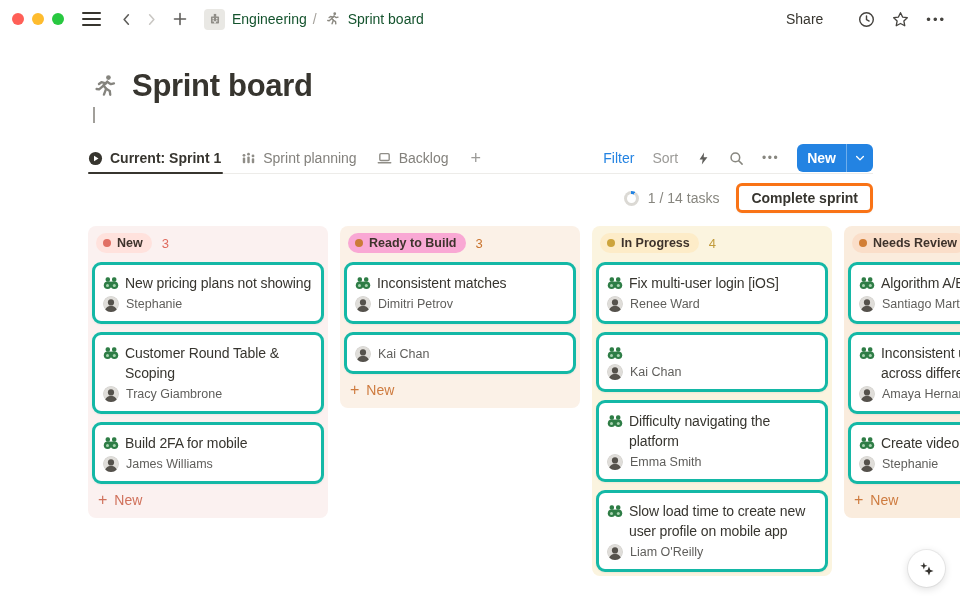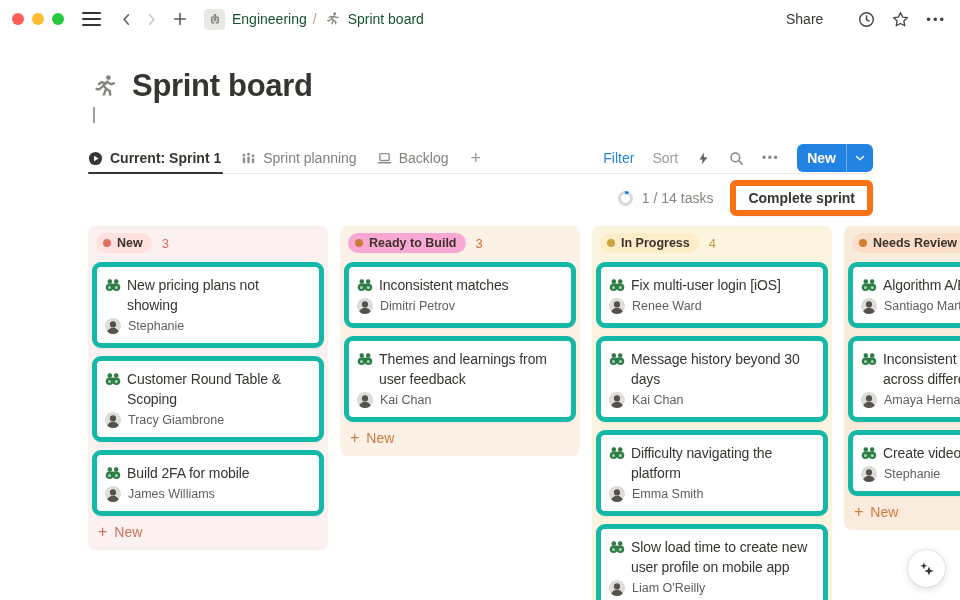--- a/index.html
+++ b/index.html
@@ -51,33 +51,33 @@
   .new-btn-caret{display:flex;align-items:center;padding:0 7px;}
 
   
   .sprint-row{position:absolute;left:88px;top:183px;width:785px;height:30px;
     display:flex;align-items:center;justify-content:flex-end;gap:9px;}
   .ring{width:15px;height:15px;border-radius:50%;position:relative;
     background:conic-gradient(#2383E2 0deg 28deg,#DBD9D4 28deg 360deg);}
   .ring::after{content:'';position:absolute;inset:3px;background:#fff;border-radius:50%;}
   .progress-text{font-size:14px;color:#87867F;margin-right:8px;}
   .complete-btn{font-size:14px;font-weight:700;color:#37352F;background:#fff;
-    border:6px solid #f97316;border-radius:6px;padding:4px 12px;box-shadow:0 1px 2px rgba(0,0,0,0.04);cursor:pointer;}
+    border:3px solid #f97316;border-radius:6px;padding:4px 12px;box-shadow:0 1px 2px rgba(0,0,0,0.04);cursor:pointer;}
 
   
   .board{position:absolute;left:88px;top:226px;width:872px;height:374px;overflow:hidden;
     display:flex;gap:12px;align-items:flex-start;}
   .column{width:240px;flex:none;border-radius:8px;padding:6px 4px 4px 4px;box-sizing:border-box;}
   .col-header{display:flex;align-items:center;gap:10px;padding:1px 4px 9px 4px;cursor:pointer;}
   .pill{display:inline-flex;align-items:center;gap:6px;height:20px;padding:0 9px 0 7px;border-radius:10px;
     font-size:12.5px;font-weight:600;color:#3E332C;white-space:nowrap;}
   .dot{width:8px;height:8px;border-radius:50%;flex:none;}
   .count{font-size:13px;}
   .cards{display:flex;flex-direction:column;gap:8px;}
-  .card{background:#fff;border:5px solid #14b8a6;border-radius:9px;
+  .card{background:#fff;border:3px solid #14b8a6;border-radius:9px;
     box-shadow:0 1px 2px rgba(15,15,15,0.05);padding:8px 8px 9px 8px;cursor:pointer;}
   .card-title{display:flex;gap:6px;align-items:flex-start;font-size:14px;line-height:20px;
     letter-spacing:-0.1px;color:#37352F;}
   .card-title svg{flex:none;margin-top:2px;}
   .card-assignee{display:flex;align-items:center;gap:7px;margin-top:3px;font-size:12.5px;color:#5F5E5B;}
   .card-assignee svg{flex:none;}
   .col-footer{display:flex;align-items:center;gap:7px;padding:8px 6px 6px 6px;font-size:14px;cursor:pointer;}
   .plus-glyph{font-size:16px;line-height:14px;}
 
   
@@ -368,26 +368,20 @@
             <span>Inconsistent matches</span>
           </div>
         <div class="card-assignee">
             <svg width="16" height="16">
               <use href="#i-avatar"></use>
             </svg>
             <span>Dimitri Petrov</span>
           </div>
       </div>
       <div class="card">
-        <div class="card-title">
-            <svg width="16" height="16">
-              <use href="#i-binoculars"></use>
-            </svg>
-            <span>Themes and learnings from user feedback</span>
-          </div>
         <div class="card-assignee">
             <svg width="16" height="16">
               <use href="#i-avatar"></use>
             </svg>
             <span>Kai Chan</span>
           </div>
       </div>
     </div>
     <div class="col-footer">
         <span class="plus-glyph">+</span>
@@ -416,21 +410,20 @@
               <use href="#i-avatar"></use>
             </svg>
             <span>Renee Ward</span>
           </div>
       </div>
       <div class="card">
         <div class="card-title">
             <svg width="16" height="16">
               <use href="#i-binoculars"></use>
             </svg>
-            <span>Message history beyond 30 days</span>
           </div>
         <div class="card-assignee">
             <svg width="16" height="16">
               <use href="#i-avatar"></use>
             </svg>
             <span>Kai Chan</span>
           </div>
       </div>
       <div class="card">
         <div class="card-title">

